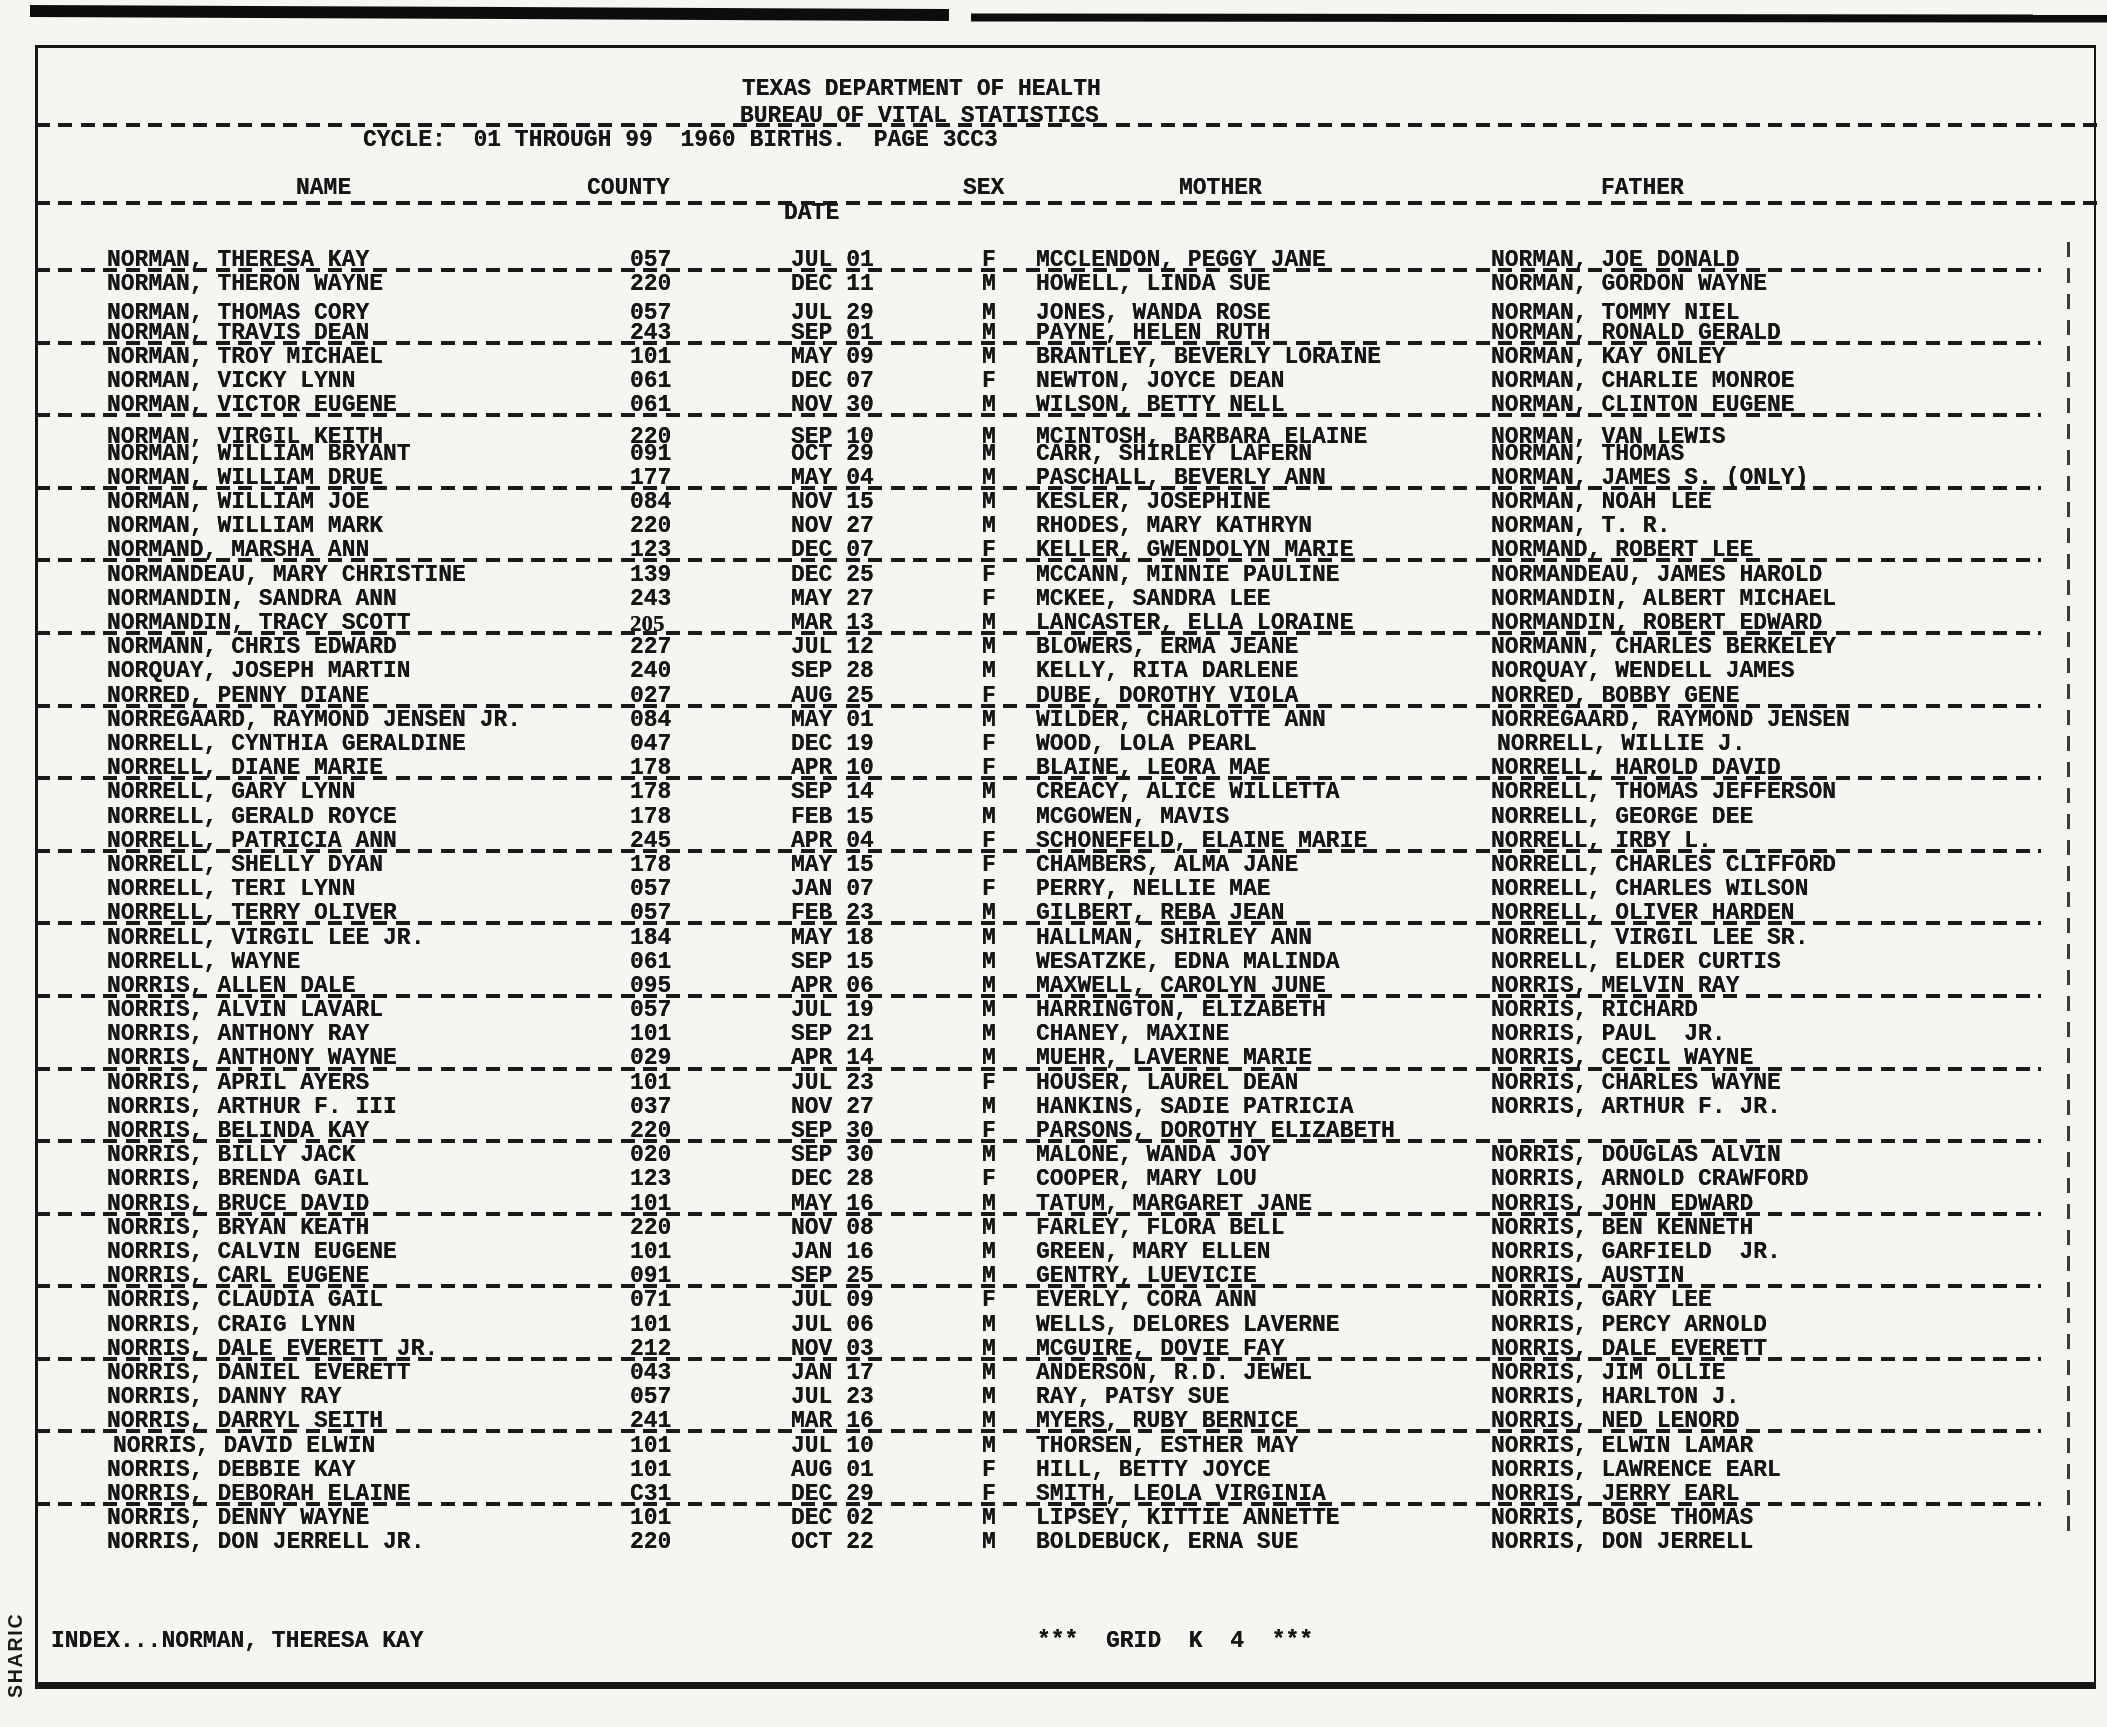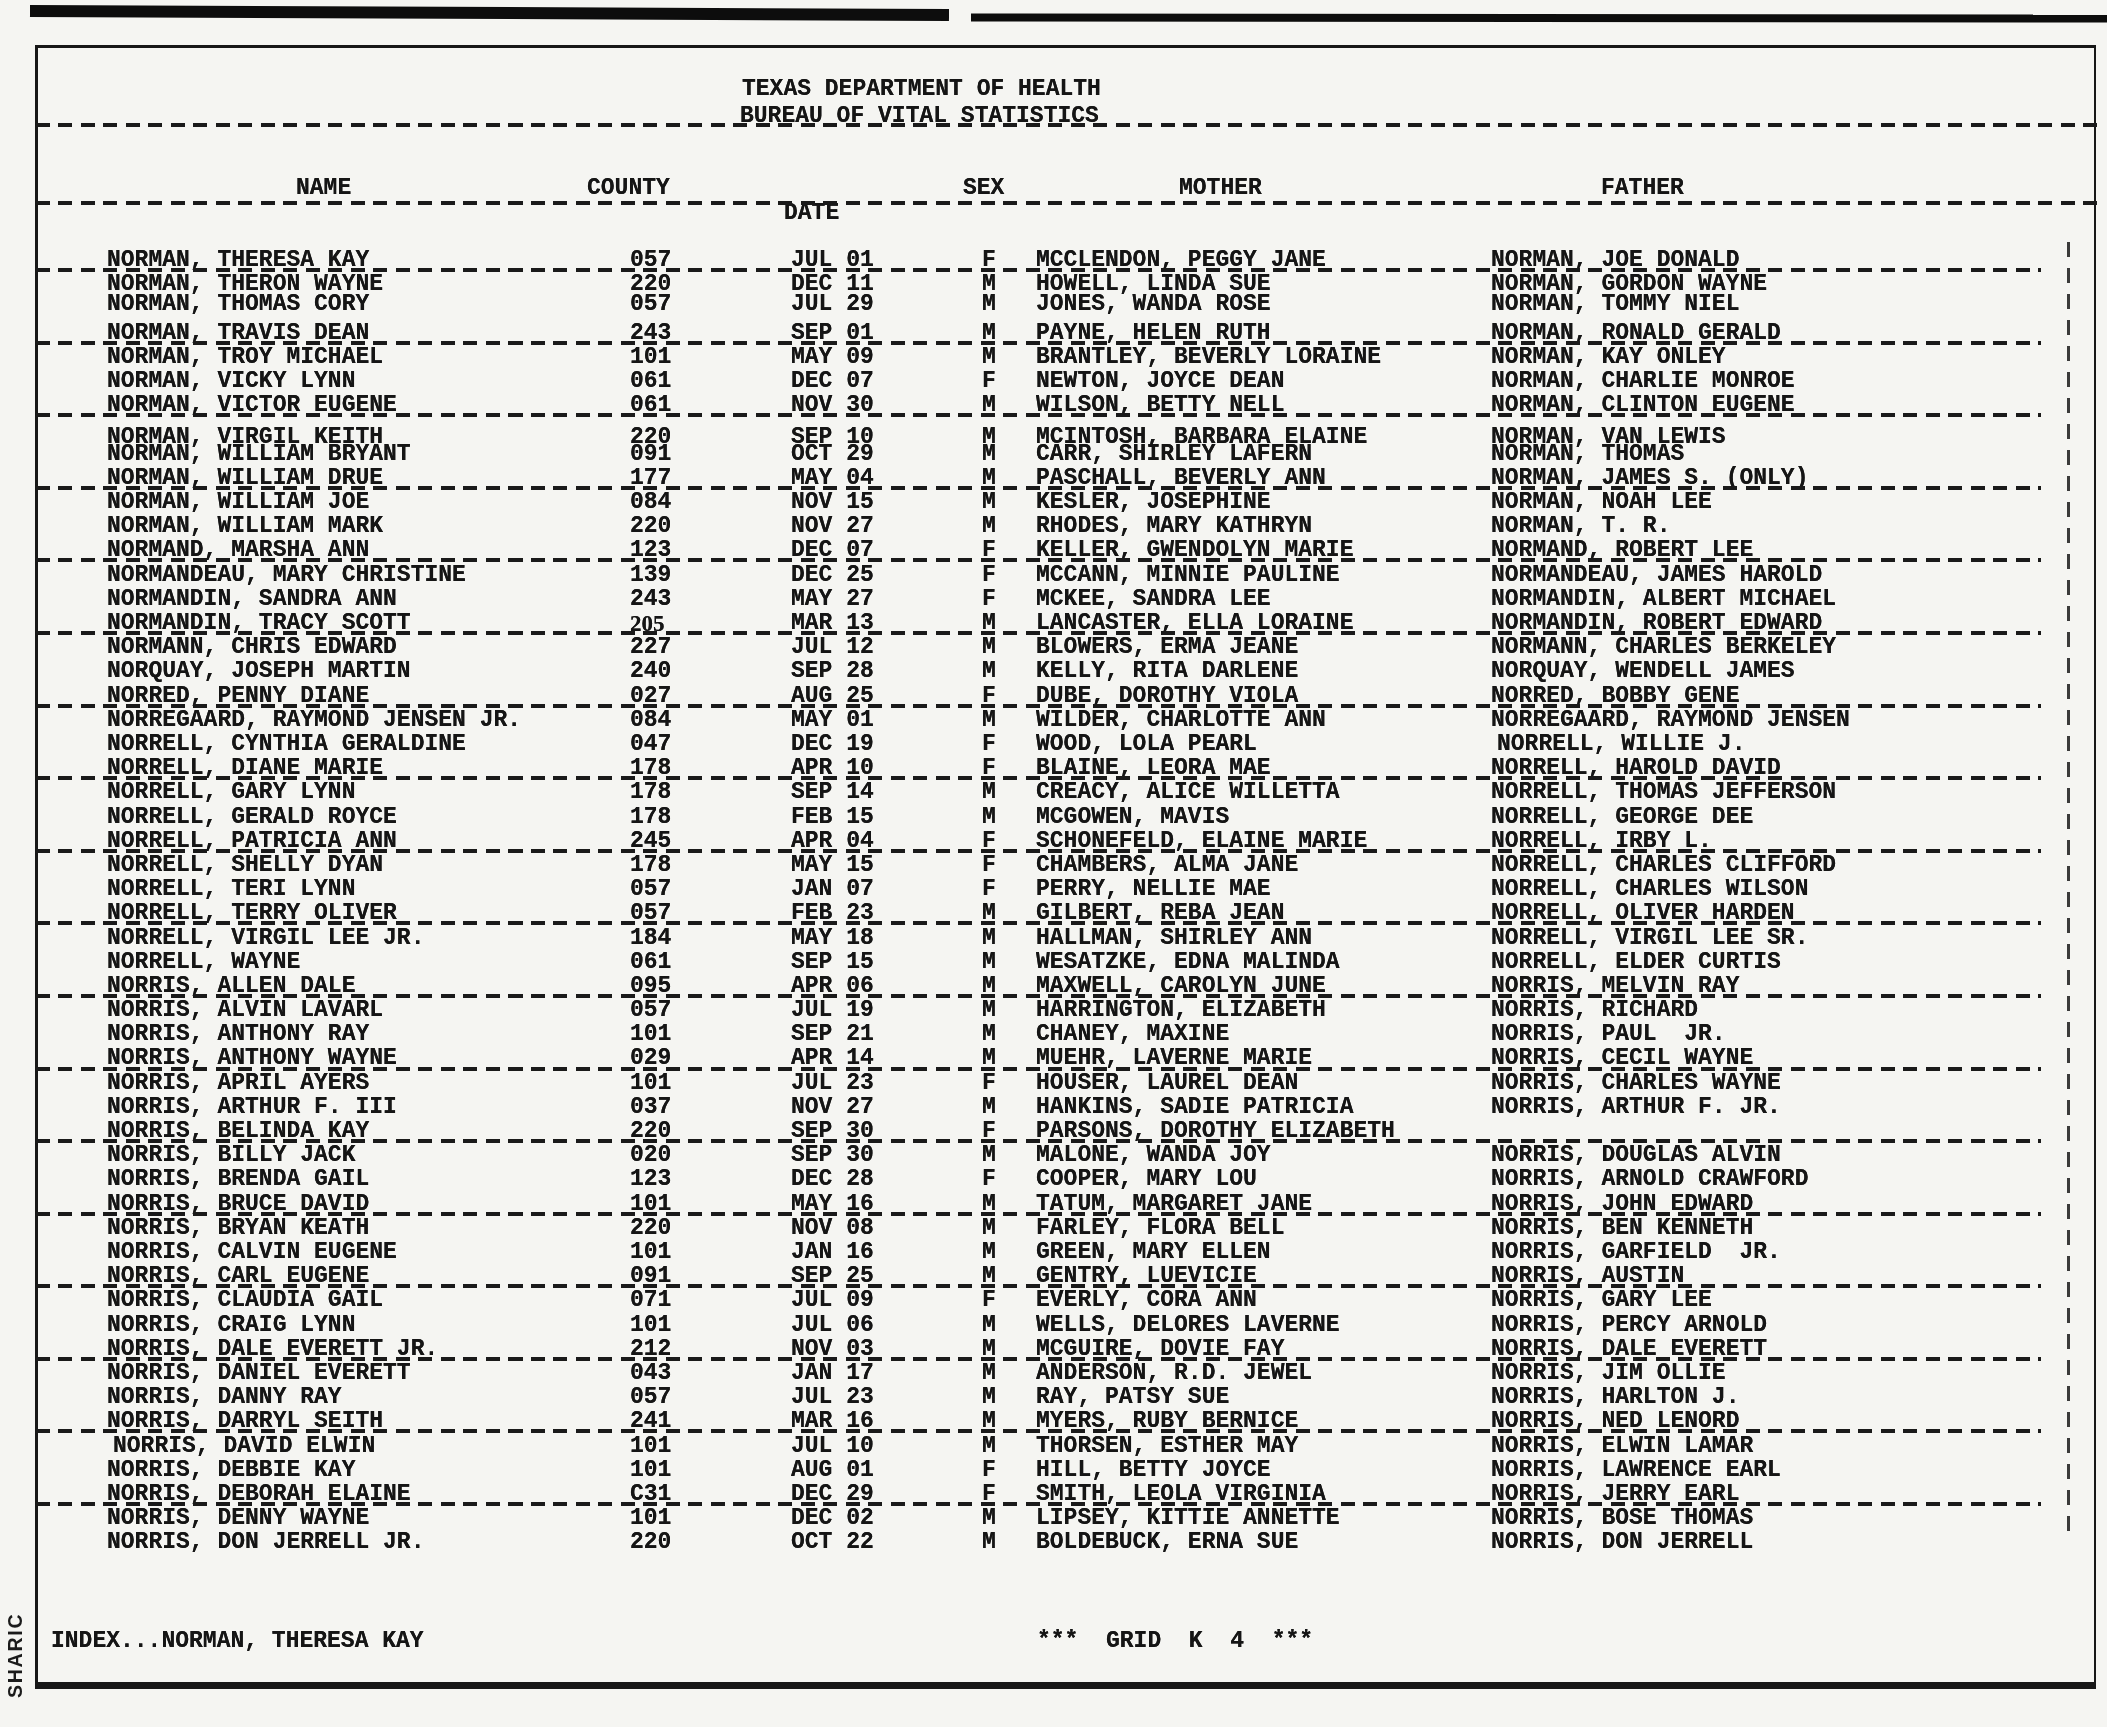--- a/index.html
+++ b/index.html
@@ -63,20 +63,21 @@
   <div class="bar" style="left:971px;top:14.4px;width:1137px;height:7.5px;transform:rotate(0.05deg);"></div>
 
   <div class="sheet"></div>
 
   <div class="side">SHARIC</div>
 
   <div class="txt" style="left:742px;top:78px;">TEXAS DEPARTMENT OF HEALTH</div>
   <div class="txt" style="left:740px;top:105px;">BUREAU OF VITAL STATISTICS</div>
 
   <div class="rule" style="left:36px;top:123px;width:2068px;"></div>
+  <div class="txt" style="left:363px;top:129px;">CYCLE:  01 THROUGH 99  1960 BIRTHS.  PAGE 3CC3</div>
 
   <div>
     <div class="txt" style="left:296px;top:177px;">NAME</div>
     <div class="txt" style="left:587px;top:177px;">COUNTY</div>
     <div class="txt" style="left:784px;top:177px;margin-top:25px;">DATE</div>
     <div class="txt" style="left:963px;top:177px;">SEX</div>
     <div class="txt" style="left:1179px;top:177px;">MOTHER</div>
     <div class="txt" style="left:1601px;top:177px;">FATHER</div>
   </div>
   <div class="rule" style="left:36px;top:201px;width:2068px;"></div>
@@ -92,21 +93,21 @@
       </div>
       <div class="gsep" style="top: 19px;"></div>
       <div class="row" style="top: 24px;">
         <span class="cell" style="left: 107px;">NORMAN, THERON WAYNE</span>
         <span class="cell" style="left: 630px;">220</span>
         <span class="cell" style="left: 791px;">DEC 11</span>
         <span class="cell" style="left: 982px;">M</span>
         <span class="cell" style="left: 1036px;">HOWELL, LINDA SUE</span>
         <span class="cell" style="left: 1491px;">NORMAN, GORDON WAYNE</span>
       </div>
-      <div class="row" style="top: 44px;">
+      <div class="row" style="top: 53px;">
         <span class="cell" style="left: 107px;">NORMAN, THOMAS CORY</span>
         <span class="cell" style="left: 630px;">057</span>
         <span class="cell" style="left: 791px;">JUL 29</span>
         <span class="cell" style="left: 982px;">M</span>
         <span class="cell" style="left: 1036px;">JONES, WANDA ROSE</span>
         <span class="cell" style="left: 1491px;">NORMAN, TOMMY NIEL</span>
       </div>
       <div class="row" style="top: 73px;">
         <span class="cell" style="left: 107px;">NORMAN, TRAVIS DEAN</span>
         <span class="cell" style="left: 630px;">243</span>

